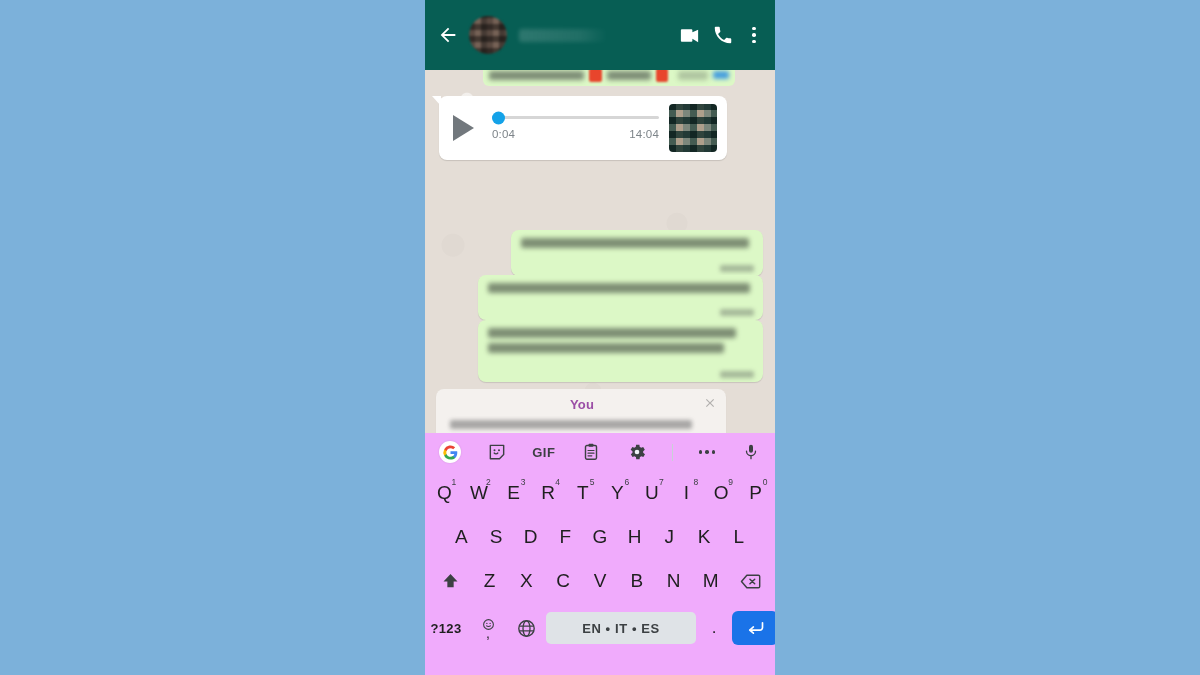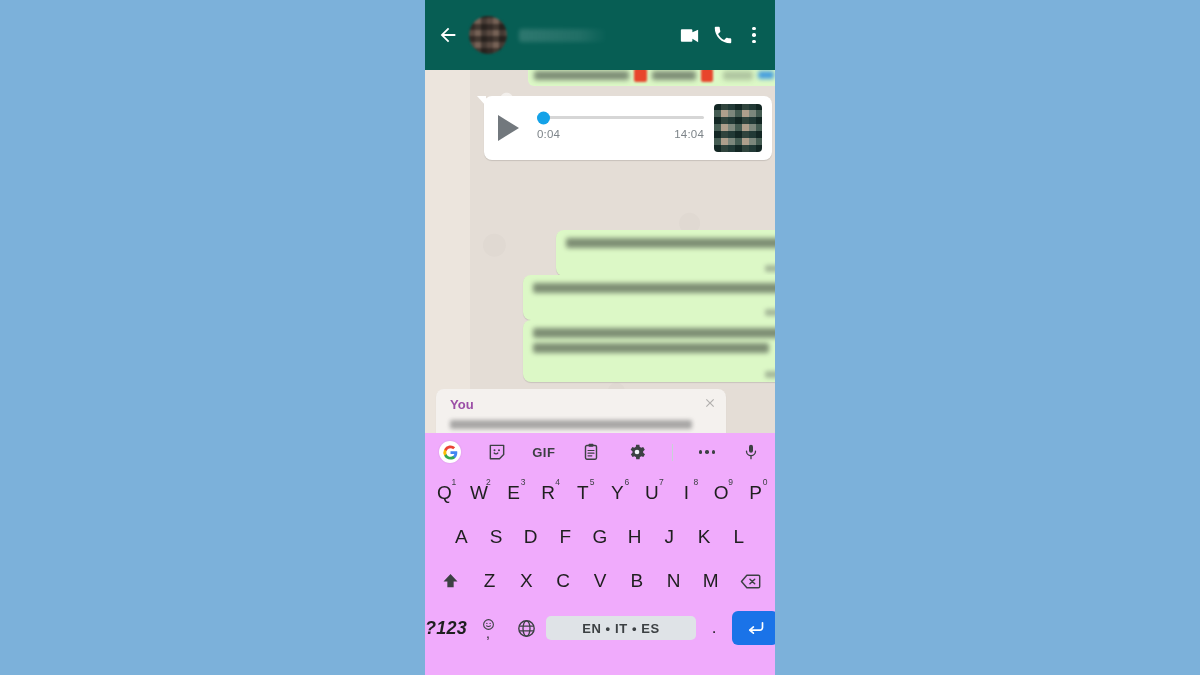--- a/index.html
+++ b/index.html
@@ -49,21 +49,20 @@
     background-color: #e4ddd6;
     background-image:
       radial-gradient(circle at 12% 8%, rgba(255,255,255,.55) 0 6px, transparent 7px),
       radial-gradient(circle at 34% 22%, rgba(0,0,0,.022) 0 9px, transparent 10px),
       radial-gradient(circle at 66% 12%, rgba(255,255,255,.4) 0 5px, transparent 6px),
       radial-gradient(circle at 8% 48%, rgba(0,0,0,.02) 0 11px, transparent 12px),
       radial-gradient(circle at 22% 72%, rgba(255,255,255,.45) 0 7px, transparent 8px),
       radial-gradient(circle at 48% 88%, rgba(0,0,0,.02) 0 8px, transparent 9px),
       radial-gradient(circle at 88% 62%, rgba(255,255,255,.38) 0 6px, transparent 7px),
       radial-gradient(circle at 72% 42%, rgba(0,0,0,.018) 0 10px, transparent 11px);
-    margin-left: 45px;
   }
 
   
   .cut-bubble {
     position: absolute; left: 58px; top: -6px; width: 252px; height: 22px;
     background: #dcf8c6; border-radius: 6px; overflow: hidden;
     display: flex; align-items: center; padding: 0 6px; gap: 5px;
   }
   .cut-blur { height: 9px; border-radius: 2px; background: #6c7a68; filter: blur(2.6px); opacity:.85; }
   .cut-red { width: 13px; height: 14px; background: #e8452c; border-radius: 2px; filter: blur(1.2px); }
@@ -115,21 +114,21 @@
   #bubble2 { left: 53px; top: 205px; width: 285px; height: 45px; }
   #bubble3 { left: 53px; top: 250px; width: 285px; height: 62px; }
 
   
   .compose-area { position: relative; }
   .reply-box {
     position: absolute; left: 11px; top: -46px; width: 290px; height: 72px;
     background: #f4f1ee; border-radius: 8px 8px 0 0;
     box-shadow: 0 1px 1px rgba(0,0,0,.1); padding: 8px 12px 0 14px;
   }
-  .reply-author { font-size: 13px; font-weight: bold; color: #9b4ea6; letter-spacing:.1px; }
+  .reply-author { font-size: 13px; font-weight: bold; color: #9b4ea6; letter-spacing:.1px;text-align:center; }
   .reply-line { height: 9px; border-radius: 2px; background: #7a7a7a; filter: blur(2.3px); opacity: .62; margin-top: 8px; }
   .reply-close { position: absolute; right: 9px; top: 7px; width: 14px; height: 14px; cursor: pointer; opacity: .45; }
 
   .input-row {
     position: absolute; left: 0; top: 0; width: 350px; height: 52px;
     display: flex; align-items: center; padding: 0 8px; gap: 6px;
   }
   .input-pill {
     flex: 1 1 auto; height: 44px; background: #fff; border-radius: 0 0 8px 8px;
     display: flex; align-items: center; padding: 0 10px 0 10px; gap: 8px;
@@ -167,25 +166,25 @@
 
   .key {
     position: relative; flex: 1 1 0; height: 40px; display: flex;
     align-items: center; justify-content: center; cursor: pointer;
   }
   .key .kchar { font-size: 19px; color: #1f1f1f; font-weight: 400; }
   .key .knum { position: absolute; top: 4px; font-size: 8.5px; color: #3c4043; margin-left: 19px; }
   .spec-key { display: flex; align-items: center; justify-content: center; cursor: pointer; }
   .shift-key { flex: 0 0 42px; }
   .bksp-key { flex: 0 0 42px; }
-  .sym-key { flex: 0 0 48px; font-size: 18px; color: #1f1f1f; font-weight: bold; letter-spacing:.3px;font-style:italic; }
+  .sym-key { flex: 0 0 48px; font-size: 13px; color: #1f1f1f; font-weight: bold; letter-spacing:.3px; }
   .comma-key { flex: 0 0 36px; flex-direction: column; }
   .globe-key { flex: 0 0 40px; }
   .space-key {
-    flex: 0 0 150px; height: 24px; background: #dfe3e7; border-radius: 5px;
+    flex: 0 0 150px; height: 32px; background: #dfe3e7; border-radius: 5px;
     display: flex; align-items: center; justify-content: center;
     font-size: 13px; color: #3c4043; font-weight: bold; letter-spacing: .6px; cursor: pointer;
   }
   .period-key { flex: 0 0 36px; font-size: 17px; color: #1f1f1f; }
   .enter-key {
     flex: 0 0 46px; height: 34px; background: #1a73e8; border-radius: 6px;
     display: flex; align-items: center; justify-content: center; cursor: pointer;
   }
 </style>
 </head>

